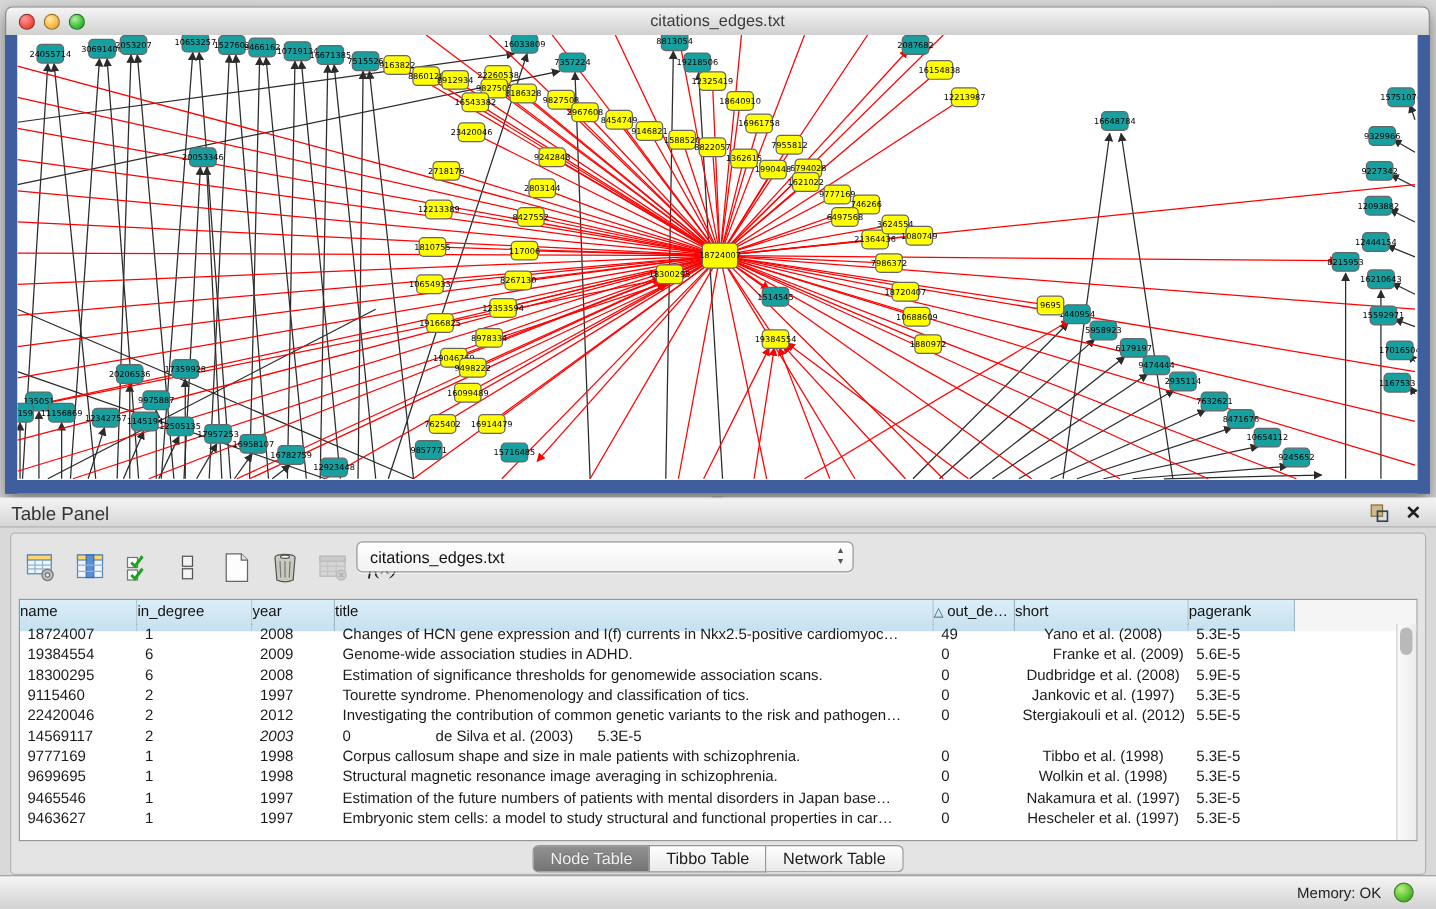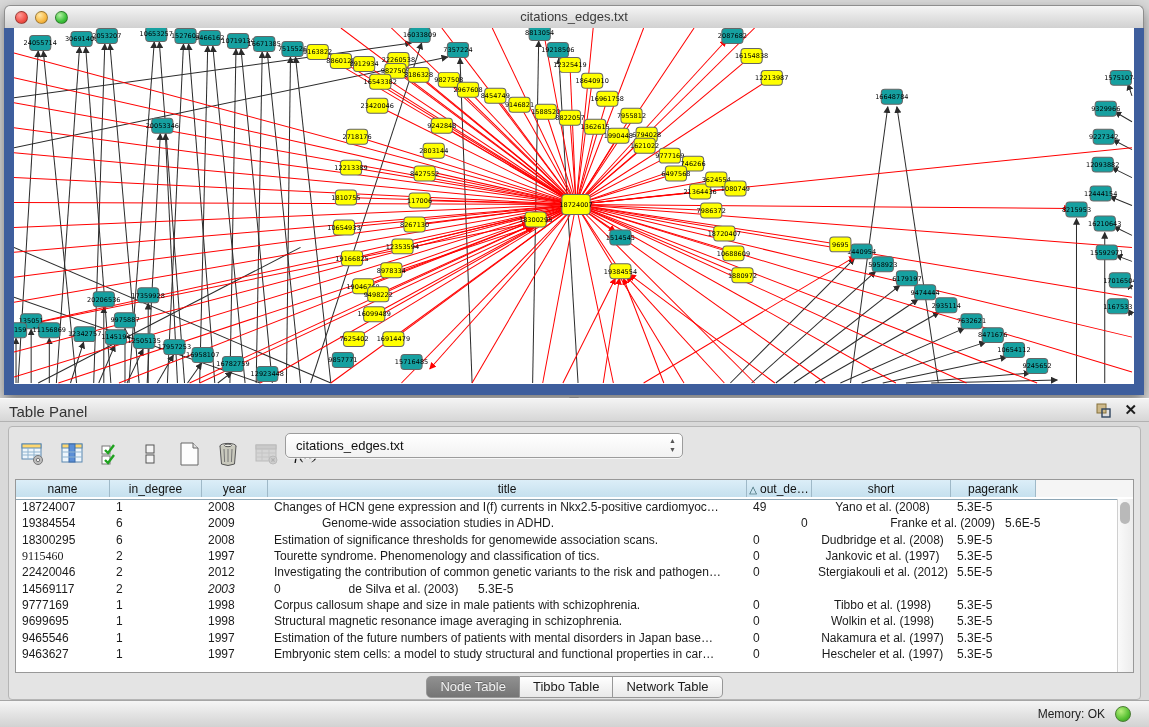--- a/index.html
+++ b/index.html
@@ -40,22 +40,22 @@
   .tb-icon{width:28px;height:28px;display:flex;align-items:center;justify-content:center;}
   .fx{font-size:17px;font-style:italic;font-family:"Liberation Serif",serif;color:#111;}
   .combo{position:absolute;left:276px;top:6px;width:398px;height:25px;background:linear-gradient(#fff,#f2f2f2);
     border:1px solid #9c9c9c;border-radius:5px;box-sizing:border-box;box-shadow:0 1px 0 rgba(255,255,255,.7);}
   .combo .cval{position:absolute;left:10px;top:4px;font-size:13px;color:#111;}
   .combo .steppers{position:absolute;right:6px;top:2px;font-size:7px;line-height:9px;color:#555;text-align:center;}
 
   
   #tablebox{position:absolute;left:6px;top:52px;width:1119px;height:194px;background:#fff;border:1px solid #989898;box-sizing:border-box;}
   #thead{display:flex;height:19px;border-bottom:1px solid #8da6b5;}
-  .hcell{box-sizing:border-box;height:17px;background:linear-gradient(#dceef8,#c5e0ee);border-right:1px solid #9fb9c8;
-    font-size:12px;color:#111;text-align:center;line-height:18px;overflow:hidden;white-space:nowrap;}
+  .hcell{box-sizing:border-box;height:25px;background:linear-gradient(#dceef8,#c5e0ee);border-right:1px solid #9fb9c8;
+    font-size:12px;color:#111;line-height:18px;overflow:hidden;white-space:nowrap;}
   .hcell.filler{background:#f5f5f5;border-right:none;flex:1;}
   .sortglyph{font-size:10px;color:#20505a;margin-right:3px;}
   #tbody{position:absolute;left:0;top:19px;right:15px;bottom:0;overflow:hidden;}
   .trow{display:flex;height:16.3px;align-items:center;}
   .tcell{box-sizing:border-box;font-size:12px;color:#1b1b1b;overflow:hidden;white-space:nowrap;padding:0 4px 0 6px;}
   .tcell.center{text-align:center;}
   #vscroll{position:absolute;right:0;top:19px;width:15px;bottom:0;background:linear-gradient(90deg,#fafafa,#ececec);border-left:1px solid #cfcfcf;}
   #vthumb{position:absolute;left:2px;top:3px;width:10px;height:22px;border-radius:6px;background:#b9b9b9;}
 
   
@@ -798,36 +798,36 @@
           <div class="tcell" style="width: 66px;">2008</div>
           <div class="tcell" style="width: 479px;">Changes of HCN gene expression and I(f) currents in Nkx2.5-positive cardiomyoc…</div>
           <div class="tcell" style="width: 65px;">49</div>
           <div class="tcell center" style="width: 139px;">Yano et al. (2008)</div>
           <div class="tcell" style="width: 85px;">5.3E-5</div>
         </div>
         <div class="trow">
           <div class="tcell" style="width: 94px;">19384554</div>
           <div class="tcell" style="width: 92px;">6</div>
           <div class="tcell" style="width: 66px;">2009</div>
-          <div class="tcell" style="width: 479px; margin-left: 48px;">Genome-wide association studies in ADHD.</div>
+          <div class="tcell" style="width: 479px;">Genome-wide association studies in ADHD.</div>
           <div class="tcell" style="width: 65px;">0</div>
           <div class="tcell center" style="width: 139px; text-align: right;">Franke et al. (2009)</div>
           <div class="tcell" style="width: 85px;">5.6E-5</div>
         </div>
         <div class="trow">
           <div class="tcell" style="width: 94px;">18300295</div>
           <div class="tcell" style="width: 92px;">6</div>
           <div class="tcell" style="width: 66px;">2008</div>
           <div class="tcell" style="width: 479px;">Estimation of significance thresholds for genomewide association scans.</div>
           <div class="tcell" style="width: 65px;">0</div>
           <div class="tcell center" style="width: 139px;">Dudbridge et al. (2008)</div>
           <div class="tcell" style="width: 85px;">5.9E-5</div>
         </div>
         <div class="trow">
-          <div class="tcell" style="width: 94px; font-family: Liberation Serif, serif;">9115460</div>
+          <div class="tcell" style="width: 94px;">9115460</div>
           <div class="tcell" style="width: 92px;">2</div>
           <div class="tcell" style="width: 66px;">1997</div>
           <div class="tcell" style="width: 479px;">Tourette syndrome. Phenomenology and classification of tics.</div>
           <div class="tcell" style="width: 65px;">0</div>
           <div class="tcell center" style="width: 139px;">Jankovic et al. (1997)</div>
           <div class="tcell" style="width: 85px;">5.3E-5</div>
         </div>
         <div class="trow">
           <div class="tcell" style="width: 94px;">22420046</div>
           <div class="tcell" style="width: 92px;">2</div>

